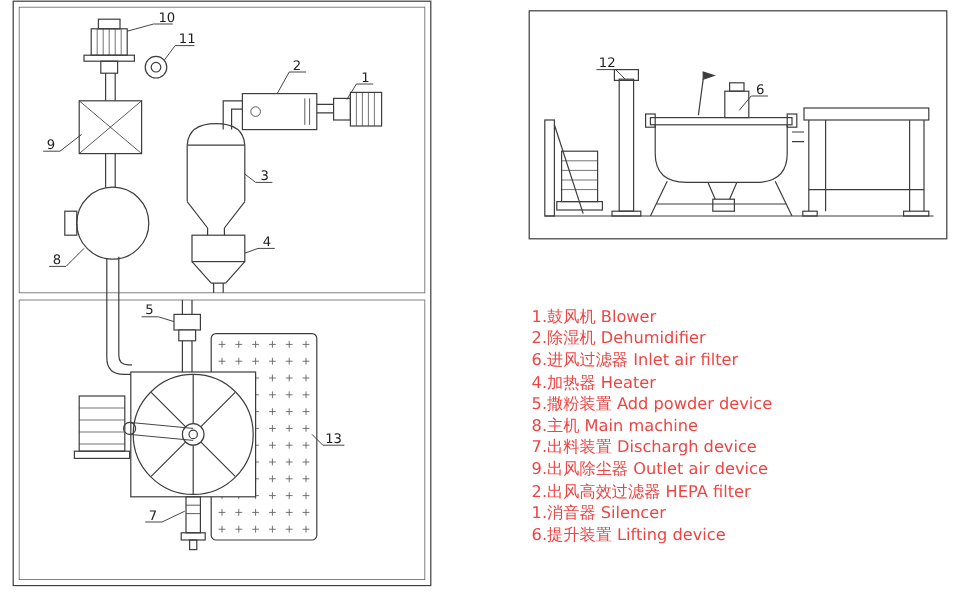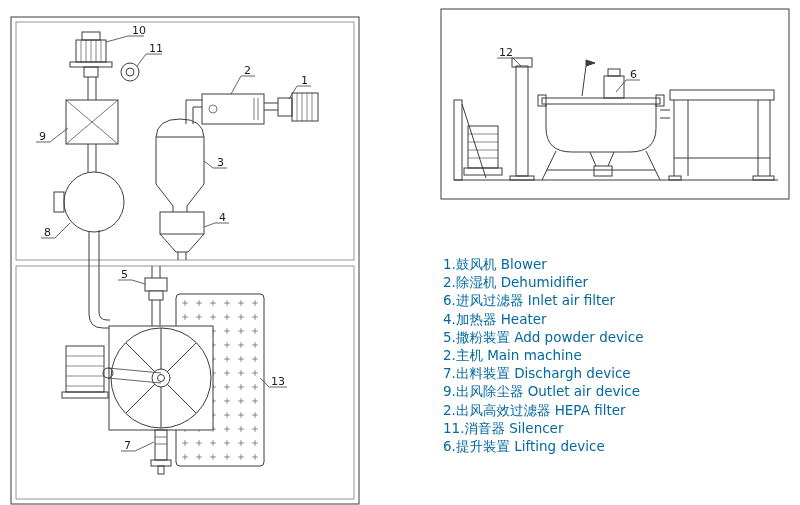--- a/index.html
+++ b/index.html
@@ -1,21 +1,21 @@
 <!DOCTYPE html>
 <html><head>
 <meta charset="utf-8">
 <style>
   * { margin:0; padding:0; box-sizing:border-box; }
   html,body { width:800px; height:505px; background:#ffffff; font-family:"DejaVu Sans",sans-serif; }
   .sheet { position:absolute; left:0; top:0; width:800px; height:505px; background:#fff; overflow:hidden; }
-  .plan-view { position:absolute; left:10px; top:16px; width:292px; height:489px; }
+  .plan-view { position:absolute; left:10px; top:0; width:292px; height:489px; }
   .side-view { position:absolute; left:440px; top:8px; width:350px; height:192px;text-align:center; }
   .legend { position:absolute; left:443px; top:255px; width:352px; }
-  .legend-item { font-size:13.5px; line-height:18.2px; color:#0369a1; white-space:nowrap; }
+  .legend-item { font-size:13.5px; line-height:18.2px; color:#ef4444; white-space:nowrap; }
   svg text { font-family:"DejaVu Sans",sans-serif; font-size:11px; fill:#1c1c1c; }
 </style>
 </head>
 <body>
 
 <div class="sheet">
 
   <div class="plan-view">
     <svg width="350" height="489" viewBox="0 0 350 489">
       <defs>
@@ -210,21 +210,21 @@
       </g>
     </svg>
   </div>
 
   <div class="legend">
       <div class="legend-item">1.鼓风机 Blower</div>
       <div class="legend-item">2.除湿机 Dehumidifier</div>
       <div class="legend-item">6.进风过滤器 Inlet air filter</div>
       <div class="legend-item">4.加热器 Heater</div>
       <div class="legend-item">5.撒粉装置 Add powder device</div>
-      <div class="legend-item">2.主机 Main machine</div>
+      <div class="legend-item">8.主机 Main machine</div>
       <div class="legend-item">7.出料装置 Dischargh device</div>
       <div class="legend-item">9.出风除尘器 Outlet air device</div>
       <div class="legend-item">2.出风高效过滤器 HEPA filter</div>
-      <div class="legend-item">11.消音器 Silencer</div>
+      <div class="legend-item">1.消音器 Silencer</div>
       <div class="legend-item">6.提升装置 Lifting device</div>
     </div>
 
 </div>
 
 </body></html>

